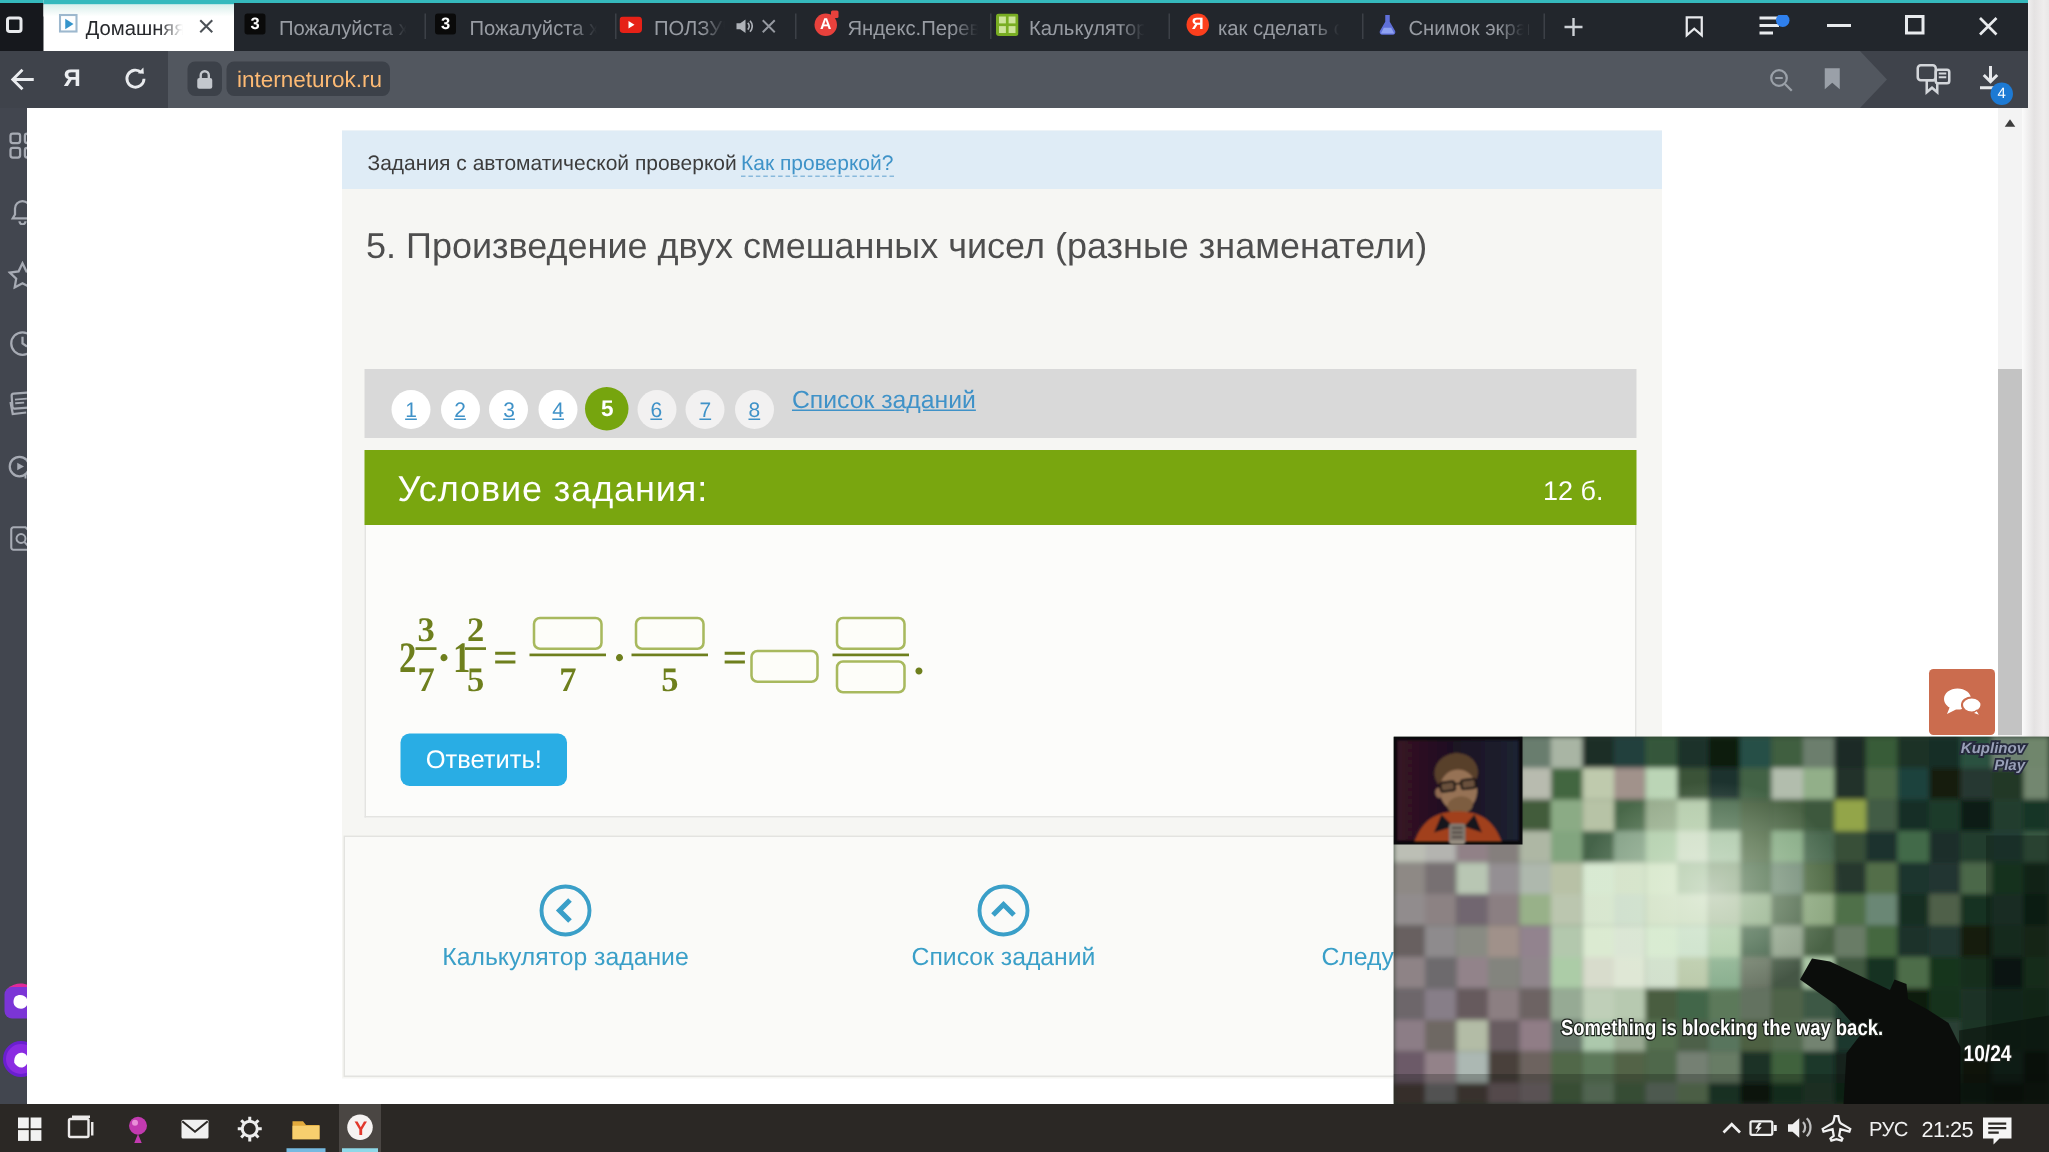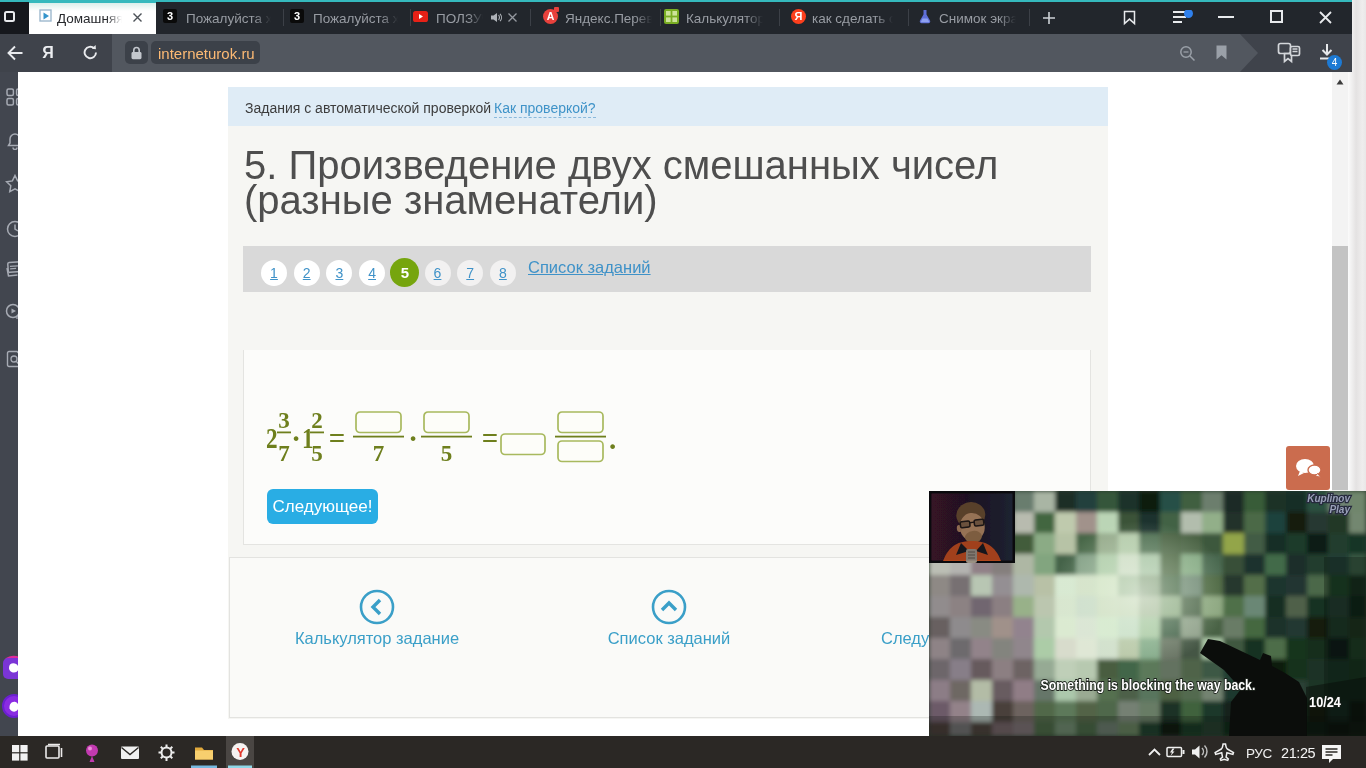--- a/index.html
+++ b/index.html
@@ -209,34 +209,38 @@
 </div>
 
 <div class="a" style="left:18px;top:72px;width:1302px;height:666px;background:#fff">
   <div class="a" style="left:210px;top:15px;width:880px;height:632px;background:#f6f6f3"></div>
 
   <div class="a" style="left:210px;top:15px;width:880px;height:39px;background:#dfecf6">
     <div class="a" style="left:17px;top:13px;font-size:14px;color:#3c3c3c">Задания с автоматической проверкой</div>
     <div class="a" style="left:266px;top:13px;font-size:14px;color:#3f93c8;border-bottom:1px dashed #89b9dc;padding-bottom:1px">Как проверкой?</div>
   </div>
 
-  <div class="a" style="left:226px;top:76px;width:820px;font-size:40px;line-height:34.5px;color:#4e4e4e">5. Произведение двух смешанных чисел (разные знаменатели)</div>
+  <div class="a" style="left:226px;top:76px;width:820px;font-size:24px;line-height:34.5px;color:#4e4e4e">5. Произведение двух смешанных чисел (разные знаменатели)</div>
 
   <div class="a" style="left:225px;top:174px;width:848px;height:46px;background:#d9d9d9">
     <div class="a" style="left:18.0px;top:13.5px;width:26px;height:26px;background:#fff;border-radius:50%;text-align:center;line-height:26px"><span style="font-size:14px;color:#3f92c8;text-decoration:underline">1</span></div>
     <div class="a" style="left:50.7px;top:13.5px;width:26px;height:26px;background:#fff;border-radius:50%;text-align:center;line-height:26px"><span style="font-size:14px;color:#3f92c8;text-decoration:underline">2</span></div>
     <div class="a" style="left:83.4px;top:13.5px;width:26px;height:26px;background:#fff;border-radius:50%;text-align:center;line-height:26px"><span style="font-size:14px;color:#3f92c8;text-decoration:underline">3</span></div>
     <div class="a" style="left:116.1px;top:13.5px;width:26px;height:26px;background:#fff;border-radius:50%;text-align:center;line-height:26px"><span style="font-size:14px;color:#3f92c8;text-decoration:underline">4</span></div>
     <div class="a" style="left:147.3px;top:12px;width:29px;height:29px;background:#76a50e;border-radius:50%;color:#fff;font-size:15px;font-weight:bold;text-align:center;line-height:29px">5</div>
     <div class="a" style="left:181.5px;top:13.5px;width:26px;height:26px;background:#f2f1f1;border-radius:50%;text-align:center;line-height:26px"><span style="font-size:14px;color:#3f92c8;text-decoration:underline">6</span></div>
     <div class="a" style="left:214.2px;top:13.5px;width:26px;height:26px;background:#f2f1f1;border-radius:50%;text-align:center;line-height:26px"><span style="font-size:14px;color:#3f92c8;text-decoration:underline">7</span></div>
     <div class="a" style="left:246.9px;top:13.5px;width:26px;height:26px;background:#f2f1f1;border-radius:50%;text-align:center;line-height:26px"><span style="font-size:14px;color:#3f92c8;text-decoration:underline">8</span></div>
     <div class="a" style="left:285px;top:12px;font-size:16.5px;color:#3f92c8;text-decoration:underline">Список заданий</div>
   </div>
 
+  <div class="a" style="left:225px;top:228px;width:848px;height:50px;background:#79a60f">
+    <div class="a" style="left:22px;top:13px;font-size:24px;letter-spacing:0.6px;color:#fff">Условие задания:</div>
+    <div class="a" style="left:770px;top:17px;width:56px;text-align:right;font-size:18px;color:#fff">12 б.</div>
+  </div>
 
   <div class="a" style="left:225px;top:278px;width:848px;height:195px;background:#fcfcfa;border:1px solid #e4e4e1;border-top:none">
     <svg class="a" style="left:15px;top:55px" width="370" height="65" viewBox="0 0 370 65">
           <g font-family="Liberation Serif,serif" font-weight="bold" fill="#6e7f1d">
             <text font-size="29" transform="translate(7,43) scale(0.8,1)">2</text>
             <text x="25" y="22.5" font-size="23" text-anchor="middle">3</text>
             <rect x="18" y="26.5" width="14" height="1.8" fill="#6e7f1d"></rect>
             <text x="25" y="55.5" font-size="23" text-anchor="middle">7</text>
             <text x="37" y="43" font-size="29" text-anchor="middle">·</text>
             <text font-size="29" transform="translate(43,43) scale(0.8,1)">1</text>
@@ -252,21 +256,21 @@
             <rect x="162" y="30.7" width="51" height="1.8" fill="#6e7f1d"></rect>
             <text x="187.5" y="55.5" font-size="23" text-anchor="middle">5</text>
             <text x="231" y="43" font-size="29" text-anchor="middle">=</text>
             <rect x="242" y="29" width="44" height="20.5" rx="4" fill="#fdfdf9" stroke="#a8b95e" stroke-width="1.7"></rect>
             <rect x="299" y="7" width="45" height="20.5" rx="4" fill="#fdfdf9" stroke="#a8b95e" stroke-width="1.7"></rect>
             <rect x="296" y="30.7" width="51" height="1.8" fill="#6e7f1d"></rect>
             <rect x="299" y="36" width="45" height="20.5" rx="4" fill="#fdfdf9" stroke="#a8b95e" stroke-width="1.7"></rect>
             <text x="350" y="44" font-size="29">.</text>
           </g>
         </svg>
-    <div class="a" style="left:23px;top:139px;width:111px;height:35px;background:#29ade4;border-radius:6px;color:#fff;font-size:17px;text-align:center;line-height:35px">Следующее!</div>
+    <div class="a" style="left:23px;top:139px;width:111px;height:35px;background:#29ade4;border-radius:6px;color:#fff;font-size:17px;text-align:center;line-height:35px">Ответить!</div>
   </div>
 
   <div class="a" style="left:211px;top:485px;width:877px;height:161px;background:#fafaf8;border:1px solid #e3e3e0">
     <svg class="a" style="left:129px;top:31px" width="36" height="36" viewBox="0 0 36 36">
           <circle cx="18" cy="18" r="16" fill="none" stroke="#3a9fc8" stroke-width="2.6"></circle>
           <path d="M21 11l-7 7 7 7" fill="none" stroke="#3a9fc8" stroke-width="3.4"></path>
         </svg>
     <svg class="a" style="left:421px;top:31px" width="36" height="36" viewBox="0 0 36 36">
           <circle cx="18" cy="18" r="16" fill="none" stroke="#3a9fc8" stroke-width="2.6"></circle>
           <path d="M11 21l7-7 7 7" fill="none" stroke="#3a9fc8" stroke-width="3.4"></path>

